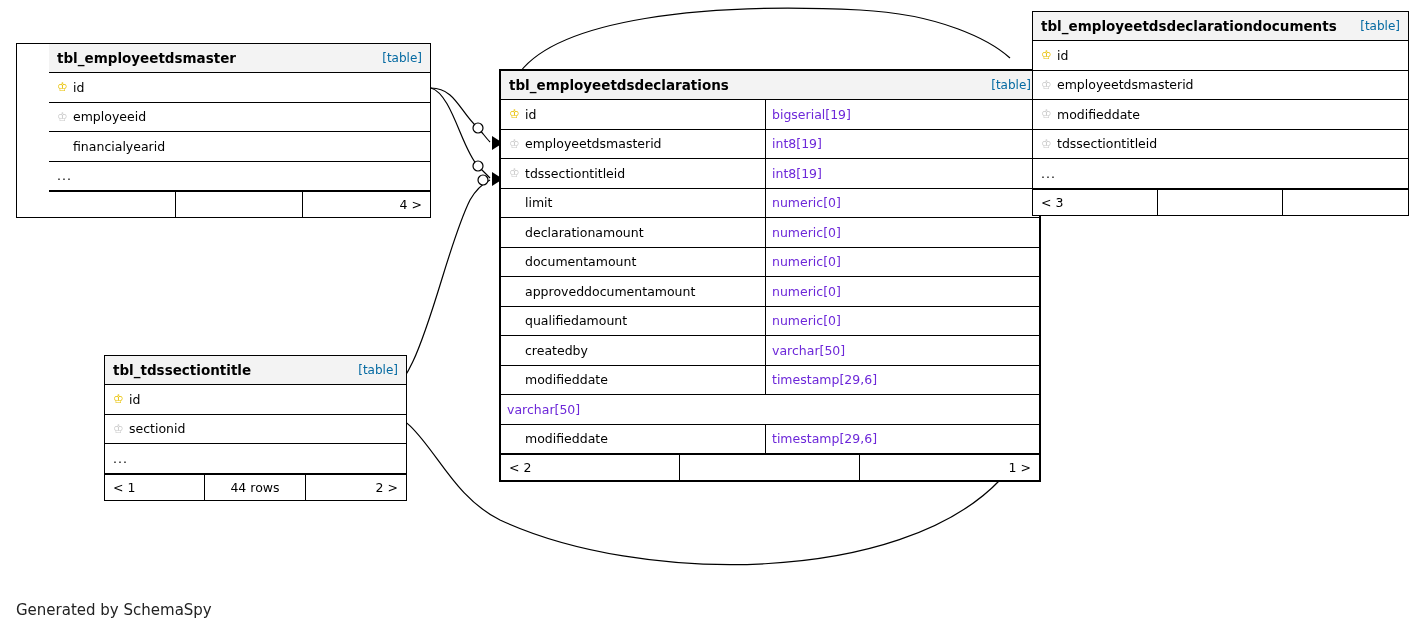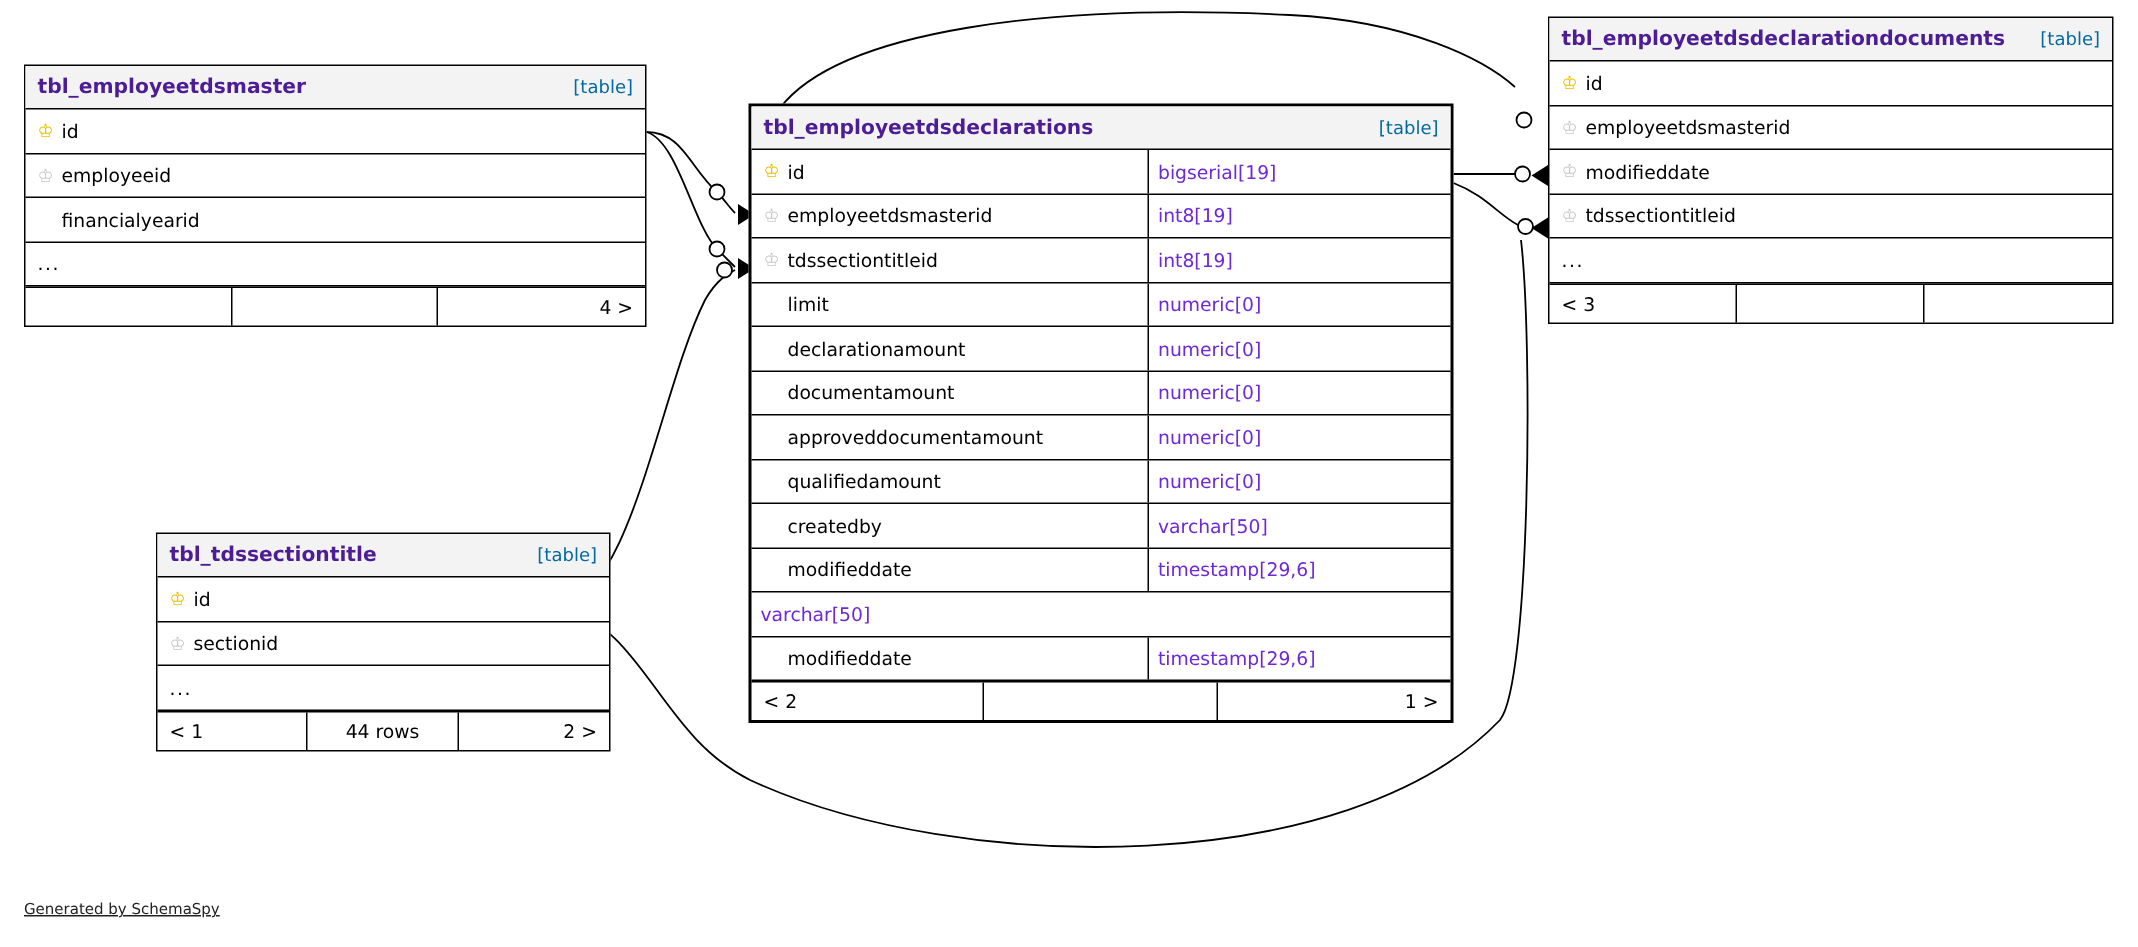--- a/index.html
+++ b/index.html
@@ -42,21 +42,21 @@
     display: flex;
     align-items: center;
     justify-content: space-between;
     padding: 0 8px;
     box-sizing: border-box;
     height: 29px;
   }
   .tbl-name {
     font-size: 13.5px;
     font-weight: bold;
-    color: #4c1d95;
+    color: #000000;
     white-space: nowrap;
   }
   .tbl-tag {
     font-size: 12px;
     color: #0369a1;
     white-space: nowrap;
   }
   .row {
     display: flex;
     align-items: stretch;
@@ -133,23 +133,22 @@
     flex: 1 1 33.33%;
   }
   .footer-cell.right {
     justify-content: flex-end;
     flex: 1 1 33.33%;
   }
   .generated {
     position: absolute;
     left: 16px;
     top: 601px;
-    font-size: 10px;
+    font-size: 15px;
     color: #222;
-    text-decoration: underline;
   }
 </style>
 </head>
 <body>
 
 <div id="canvas">
 
   <svg class="edges" viewBox="0 0 1425 631">
     <g fill="none" stroke="#000000" stroke-width="1.2">
 
@@ -178,21 +177,21 @@
       <circle cx="1017" cy="151" r="5"></circle>
     </g>
     <g fill="#000000" stroke="none">
       <path d="M492,136 L492,150 L503,143 Z"></path>
       <path d="M492,172 L492,186 L503,179 Z"></path>
       <path d="M1032,110 L1032,124 L1021,117 Z"></path>
       <path d="M1032,145 L1032,159 L1021,152 Z"></path>
     </g>
   </svg>
 
-  <div class="table-box" style="left:16px; top:43px; width:415px;">
+  <div class="table-box" style="left:16px; top:43px; width:415px;padding-left:32px;">
     <div class="tbl-header">
       <span class="tbl-name">tbl_employeetdsmaster</span>
       <span class="tbl-tag">[table]</span>
     </div>
     <div class="row">
       <div class="col-name">
         <span class="key-icon key-pk">♔</span>
         <span>id</span>
       </div>
     </div>
@@ -242,21 +241,21 @@
         <span>...</span>
       </div>
     </div>
     <div class="footer-row">
       <div class="footer-cell left">&lt; 1</div>
       <div class="footer-cell mid">44 rows</div>
       <div class="footer-cell right">2 &gt;</div>
     </div>
   </div>
 
-  <div class="table-box focus" style="left:499px; top:69px; width:470px;">
+  <div class="table-box focus" style="left:499px; top:69px; width:542px;">
     <div class="tbl-header">
       <span class="tbl-name">tbl_employeetdsdeclarations</span>
       <span class="tbl-tag">[table]</span>
     </div>
 
     <div class="row with-type">
       <div class="col-name">
         <span class="key-icon key-pk">♔</span>
         <span>id</span>
       </div>

